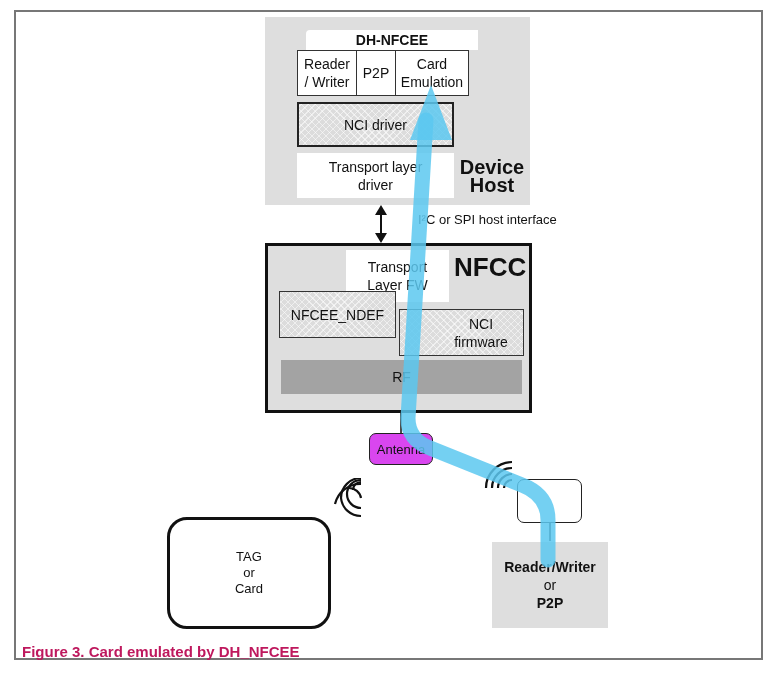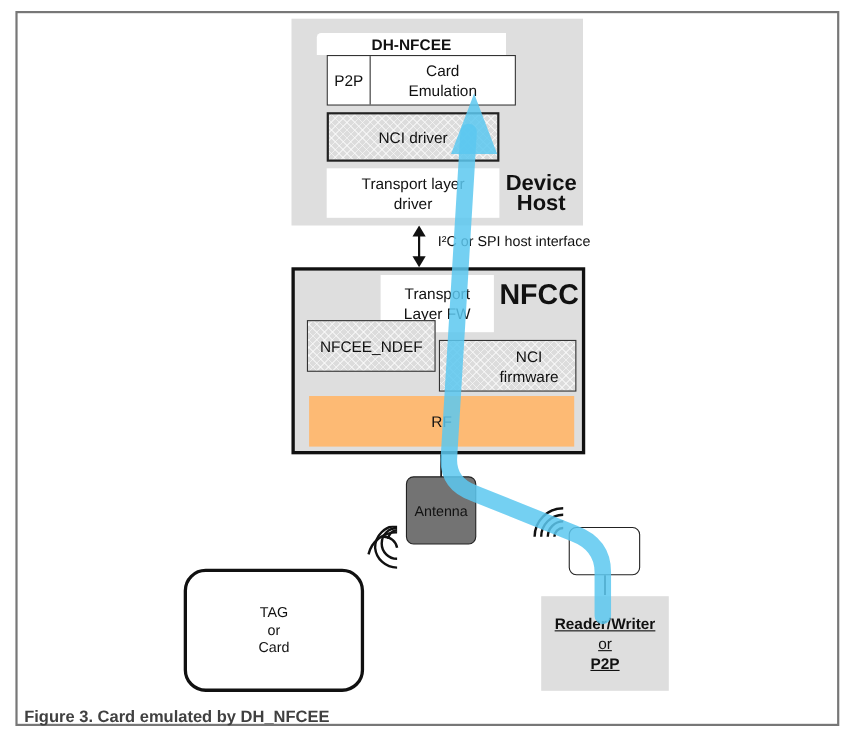--- a/index.html
+++ b/index.html
@@ -10,34 +10,38 @@
   .abs { position:absolute; box-sizing:border-box; }
   .center { display:flex; align-items:center; justify-content:center; text-align:center; }
   .hatch {
     background-color:#dcdcdc;
     background-image:
       repeating-linear-gradient(45deg, rgba(255,255,255,0.55) 0 1px, transparent 1px 5px),
       repeating-linear-gradient(-45deg, rgba(255,255,255,0.55) 0 1px, transparent 1px 5px);
   }
   .t14 { font-size:14px; line-height:18px; }
   .bold { font-weight:bold; }
-  .caption { font-size:15px; font-weight:bold; color:#404040; }
+  .caption { font-size:15px; font-weight:bold; color:#be185d; }
 </style>
 </head>
 <body>
 
 <div class="frame"></div>
 
 <div class="abs" style="left:265px;top:17px;width:265px;height:188px;background:#dedede;"></div>
 
-<div class="abs center bold" style="left:288px;top:30px;width:172px;height:20px;background:#fff;font-size:14px;border-top-left-radius:4px;align-items:center;">
+<div class="abs center bold" style="left:306px;top:30px;width:172px;height:20px;background:#fff;font-size:14px;border-top-left-radius:4px;align-items:center;">
   <span>DH-NFCEE</span>
 </div>
 
 <div class="abs" style="left:297px;top:50px;width:172px;height:46px;background:#fff;border:1.5px solid #333;display:flex;">
+  <div class="center t14" style="width:58px;height:100%;border-right:1.5px solid #333;flex-direction:column;">
+    <span>Reader</span>
+    <span>/ Writer</span>
+  </div>
   <div class="center t14" style="width:38px;height:100%;border-right:1.5px solid #333;">
     <span>P2P</span>
   </div>
   <div class="center t14" style="flex:1;height:100%;flex-direction:column;">
     <span>Card</span>
     <span>Emulation</span>
   </div>
 </div>
 
 <div class="abs center hatch t14" style="left:297px;top:102px;width:157px;height:45px;border:2px solid #222;">
@@ -52,21 +56,21 @@
 <div class="abs center bold t14" style="left:458px;top:156px;width:68px;height:40px;flex-direction:column;font-size:20px;">
   <span>Device</span>
   <span>Host</span>
 </div>
 
 <svg class="abs" style="left:372px;top:205px;" width="18" height="38" viewBox="0 0 18 38">
   <line x1="9" y1="8" x2="9" y2="30" stroke="#111" stroke-width="2"></line>
   <polygon points="9,0 3,10 15,10" fill="#111"></polygon>
   <polygon points="9,38 3,28 15,28" fill="#111"></polygon>
 </svg>
-<div class="abs" style="left:398px;top:212px;font-size:13px;">
+<div class="abs" style="left:418px;top:212px;font-size:13px;">
   <span>I²C or SPI host interface</span>
 </div>
 
 <div class="abs" style="left:265px;top:243px;width:267px;height:170px;background:#dedede;border:3px solid #111;"></div>
 
 <div class="abs bold" style="left:454px;top:252px;font-size:26px;">
   <span>NFCC</span>
 </div>
 
 <div class="abs center t14" style="left:346px;top:250px;width:103px;height:52px;background:#fff;flex-direction:column;text-align:center;">
@@ -76,36 +80,36 @@
 
 <div class="abs center hatch t14" style="left:279px;top:291px;width:117px;height:47px;border:1.5px solid #333;">
   <span>NFCEE_NDEF</span>
 </div>
 
 <div class="abs center hatch t14" style="left:399px;top:309px;width:125px;height:47px;border:1.5px solid #333;flex-direction:column;padding-left:39px;">
   <span>NCI</span>
   <span>firmware</span>
 </div>
 
-<div class="abs center t14" style="left:281px;top:360px;width:241px;height:46px;background:#fdba74;">
+<div class="abs center t14" style="left:281px;top:360px;width:241px;height:34px;background:#a3a3a3;">
   <span>RF</span>
 </div>
 
 <svg class="abs" style="left:0;top:0;" width="783" height="678" viewBox="0 0 783 678">
   <line x1="401" y1="413" x2="401" y2="434" stroke="#111" stroke-width="1.5"></line>
   <line x1="550" y1="523" x2="550" y2="541" stroke="#111" stroke-width="1.5"></line>
 </svg>
 
-<div class="abs center" style="left:369px;top:433px;width:64px;height:62px;background:#737373;border:1.5px solid #222;border-radius:7px;font-size:13px;">
+<div class="abs center" style="left:369px;top:433px;width:64px;height:32px;background:#d946ef;border:1.5px solid #222;border-radius:7px;font-size:13px;">
   <span>Antenna</span>
 </div>
 
 <div class="abs" style="left:517px;top:479px;width:65px;height:44px;background:#fff;border:1.5px solid #222;border-radius:7px;"></div>
 
-<div class="abs center bold t14" style="left:492px;top:542px;width:116px;height:86px;background:#dedede;flex-direction:column;text-decoration:underline;">
+<div class="abs center bold t14" style="left:492px;top:542px;width:116px;height:86px;background:#dedede;flex-direction:column;">
   <span>Reader/Writer</span>
   <span style="font-weight:normal;">or</span>
   <span>P2P</span>
 </div>
 
 <div class="abs center t14" style="left:167px;top:517px;width:164px;height:112px;background:#fff;border:3px solid #111;border-radius:20px;flex-direction:column;font-size:13px;line-height:16px;">
   <span>TAG</span>
   <span>or</span>
   <span>Card</span>
 </div>

